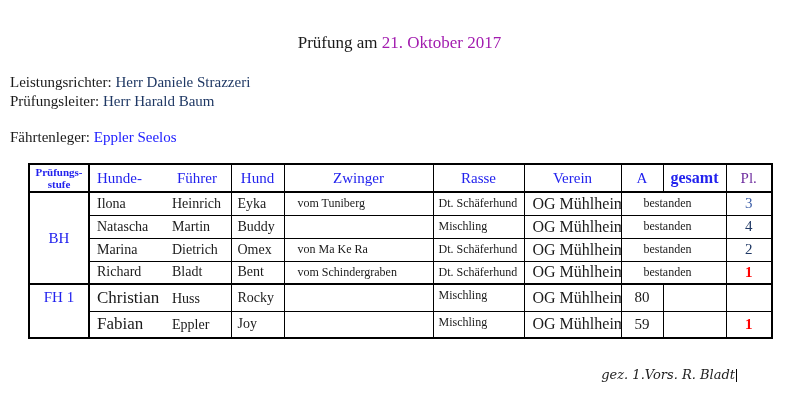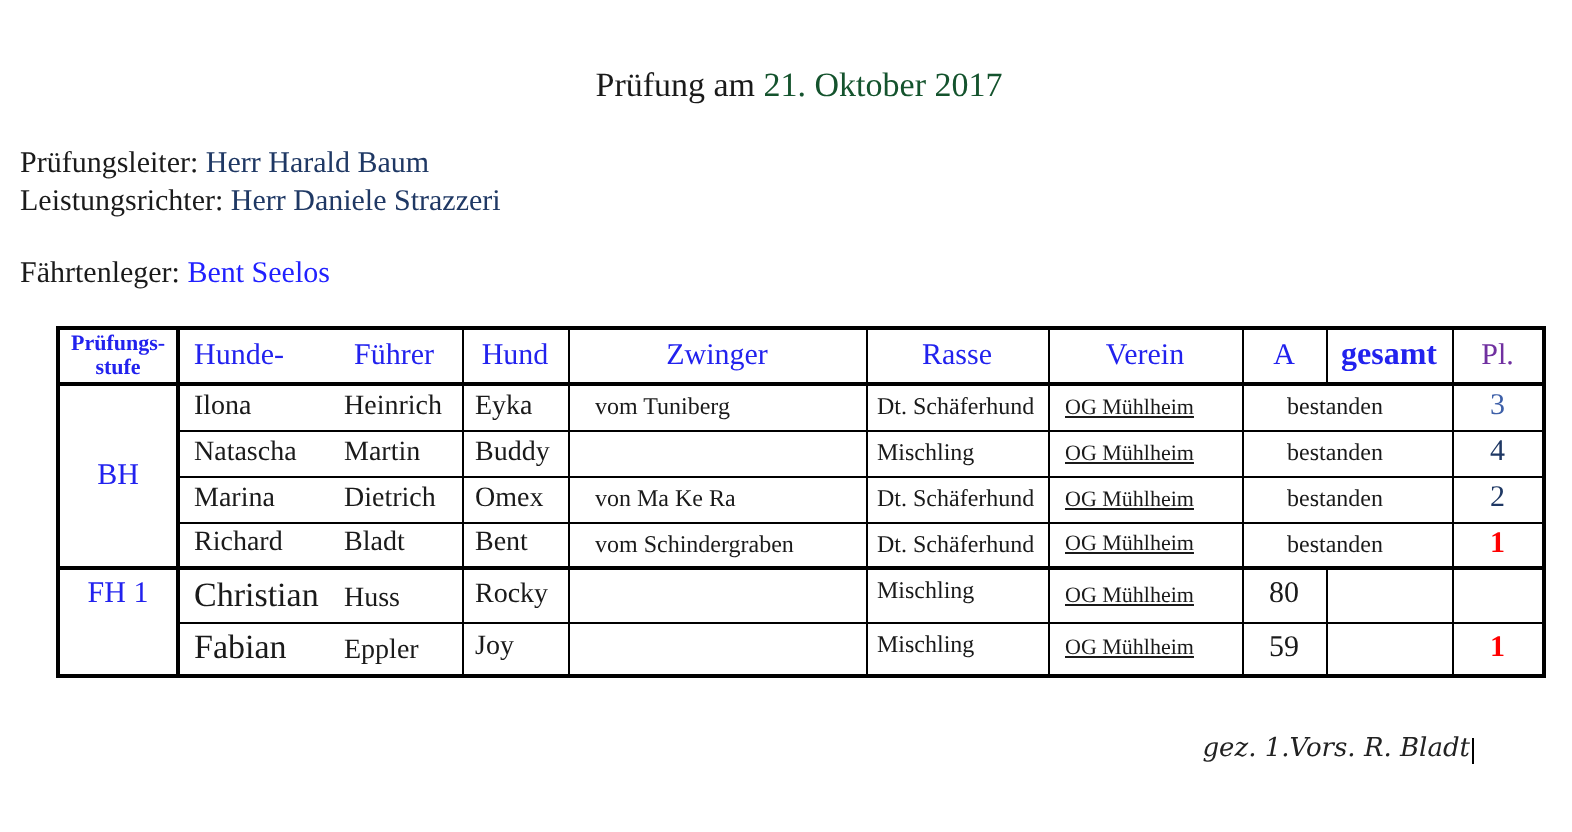--- a/index.html
+++ b/index.html
@@ -8,21 +8,21 @@
     background: #ffffff;
     font-family: "Liberation Serif", serif;
     color: #1a1a1a;
     position: relative;
     overflow: hidden;
   }
   .title {
     position: absolute; top: 33px; left: 28px; width: 743px;
     text-align: center; font-size: 17px; white-space: nowrap;
   }
-  .title .date { color: #14532d; margin-top: 20px; }
+  .title .date { color: #a21caf; margin-top: 20px; }
   .officials {
     position: absolute; top: 73px; left: 10px;
     font-size: 15px; line-height: 19px; white-space: nowrap;
   }
   .officials .name { color: #1f3864; }
   .tracklayer {
     position: absolute; top: 129px; left: 10px;
     font-size: 15px; white-space: nowrap;
   }
   .tracklayer .name { color: #2121ff; }
@@ -58,21 +58,21 @@
   td.group.bh { border-bottom: 2px solid #000; }
   td.group.top { vertical-align: top; padding-top: 4px; }
   tr.sep td { border-bottom: 2px solid #000; }
 
   td.hf { padding-left: 7px; font-size: 14px; }
   td.hf .fn { display: inline-block; width: 75px; }
   td.hf.small .fn { font-size: 17px; }
   td.hund { padding-left: 6px; font-size: 14px; }
   td.zw { padding-left: 13px; font-size: 12px; }
   td.rasse { padding-left: 5px; font-size: 12px; vertical-align: top; padding-top: 3px; }
-  td.verein { padding-left: 8px; font-size: 11px; text-decoration: underline; }
+  td.verein { padding-left: 8px; font-size: 16px; }
   td.bestanden { font-size: 12px; text-align: center; padding-right: 12px; vertical-align: top; padding-top: 3px; }
   td.aval { text-align: center; font-size: 15px; }
   td.pl { text-align: center; font-size: 15px; }
   td.pl.midblue { color: #3d5fa8; }
   td.pl.navy { color: #1f3864; }
   td.pl.red { color: #ff0000; font-weight: bold; }
 
   .signature {
     position: absolute; top: 367px; left: 577px; width: 160px;
     text-align: right; font-style: italic; font-size: 13px;
@@ -82,25 +82,25 @@
     display: inline-block; width: 1px; height: 13px;
     background: #000; vertical-align: text-bottom; margin-left: 1px;
   }
 </style>
 </head>
 <body>
 
 <div class="title"><span>Prüfung am</span> <span class="date">21. Oktober 2017</span></div>
 
 <div class="officials">
+  <div><span>Leistungsrichter:</span> <span class="name">Herr Daniele Strazzeri</span></div>
   <div><span>Prüfungsleiter:</span> <span class="name">Herr Harald Baum</span></div>
-  <div><span>Leistungsrichter:</span> <span class="name">Herr Daniele Strazzeri</span></div>
 </div>
 
-<div class="tracklayer"><span>Fährtenleger:</span> <span class="name">Bent Seelos</span></div>
+<div class="tracklayer"><span>Fährtenleger:</span> <span class="name">Eppler Seelos</span></div>
 
 <table class="results">
   <colgroup>
     <col style="width:60px">
       <col style="width:142px">
       <col style="width:53px">
       <col style="width:149px">
       <col style="width:91px">
       <col style="width:97px">
       <col style="width:42px">

